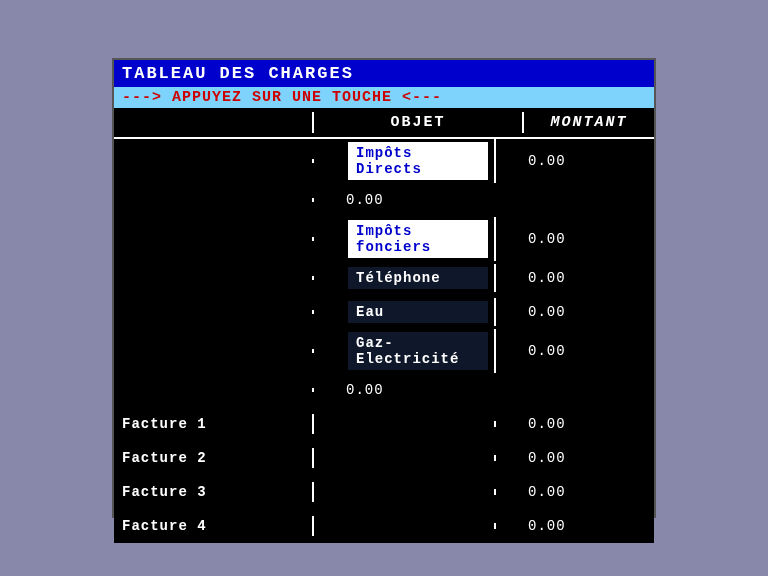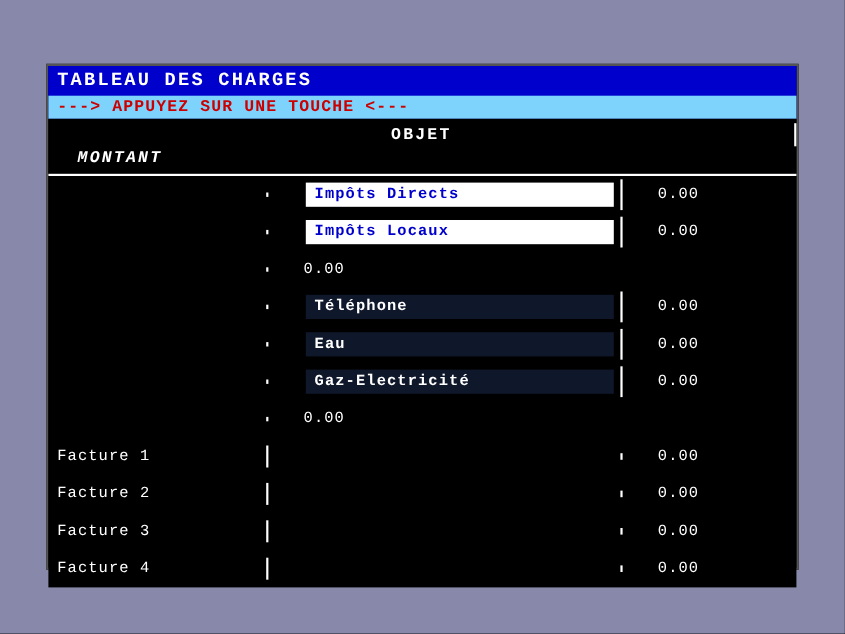--- a/index.html
+++ b/index.html
@@ -8,21 +8,21 @@
       width: 768px;
       height: 576px;
       background-color: #8888aa;
       display: flex;
       align-items: center;
       justify-content: center;
       font-family: 'Courier New', Courier, monospace;
     }
 
     .screen {
-      width: 684px;
+      width: 544px;
       height: 460px;
       background-color: #000000;
       border: 2px solid #555;
       display: flex;
       flex-direction: column;
     }
 
     .header-row {
       display: flex;
       flex-direction: column;
@@ -42,21 +42,21 @@
       background-color: #7dd3fc;
       padding: 2px 8px;
       color: #cc0000;
       font-size: 15px;
       font-weight: bold;
       letter-spacing: 1px;
     }
 
     .table-header {
       display: flex;
-      flex-direction: column;
+      flex-direction: row;
       background-color: #000000;
       border-bottom: 2px solid #ffffff;
       padding: 4px 0;
     }
 
     .col-left {
       width: 200px;
       min-width: 200px;
       border-right: 2px solid #ffffff;
     }
@@ -98,21 +98,21 @@
       min-height: 34px;
       gap: 28px;
     }
 
     .row-left {
       width: 200px;
       min-width: 200px;
       border-right: 2px solid #ffffff;
       color: #ffffff;
       font-size: 14px;
-      font-weight: normal;
+      font-weight: bold;
       padding: 2px 8px;
       letter-spacing: 1px;
       display: flex;
       align-items: center;
     }
 
     .row-objet {
       flex: 1;
       border-right: 2px solid #ffffff;
       padding: 3px 6px;
@@ -169,27 +169,27 @@
   <div class="table-body" id="table-body">
   <div class="table-row">
         <div class="row-left"></div>
         <div class="row-objet">
           <div class="objet-label white-bg">Impôts Directs</div>
         </div>
         <div class="row-montant">0.00</div>
       </div>
       <div class="table-row">
         <div class="row-left"></div>
-        <div class="row-objet">
-          <div class="objet-label white-bg">Impôts Locaux</div>
-        </div>
-        <div class="row-montant">0.00</div>
-      </div>
-      <div class="table-row">
-        <div class="row-left"></div>
+        <div class="row-montant">0.00</div>
+      </div>
+      <div class="table-row">
+        <div class="row-left"></div>
+        <div class="row-objet">
+          <div class="objet-label white-bg">Impôts fonciers</div>
+        </div>
         <div class="row-montant">0.00</div>
       </div>
       <div class="table-row">
         <div class="row-left"></div>
         <div class="row-objet">
           <div class="objet-label">Téléphone</div>
         </div>
         <div class="row-montant">0.00</div>
       </div>
       <div class="table-row">

